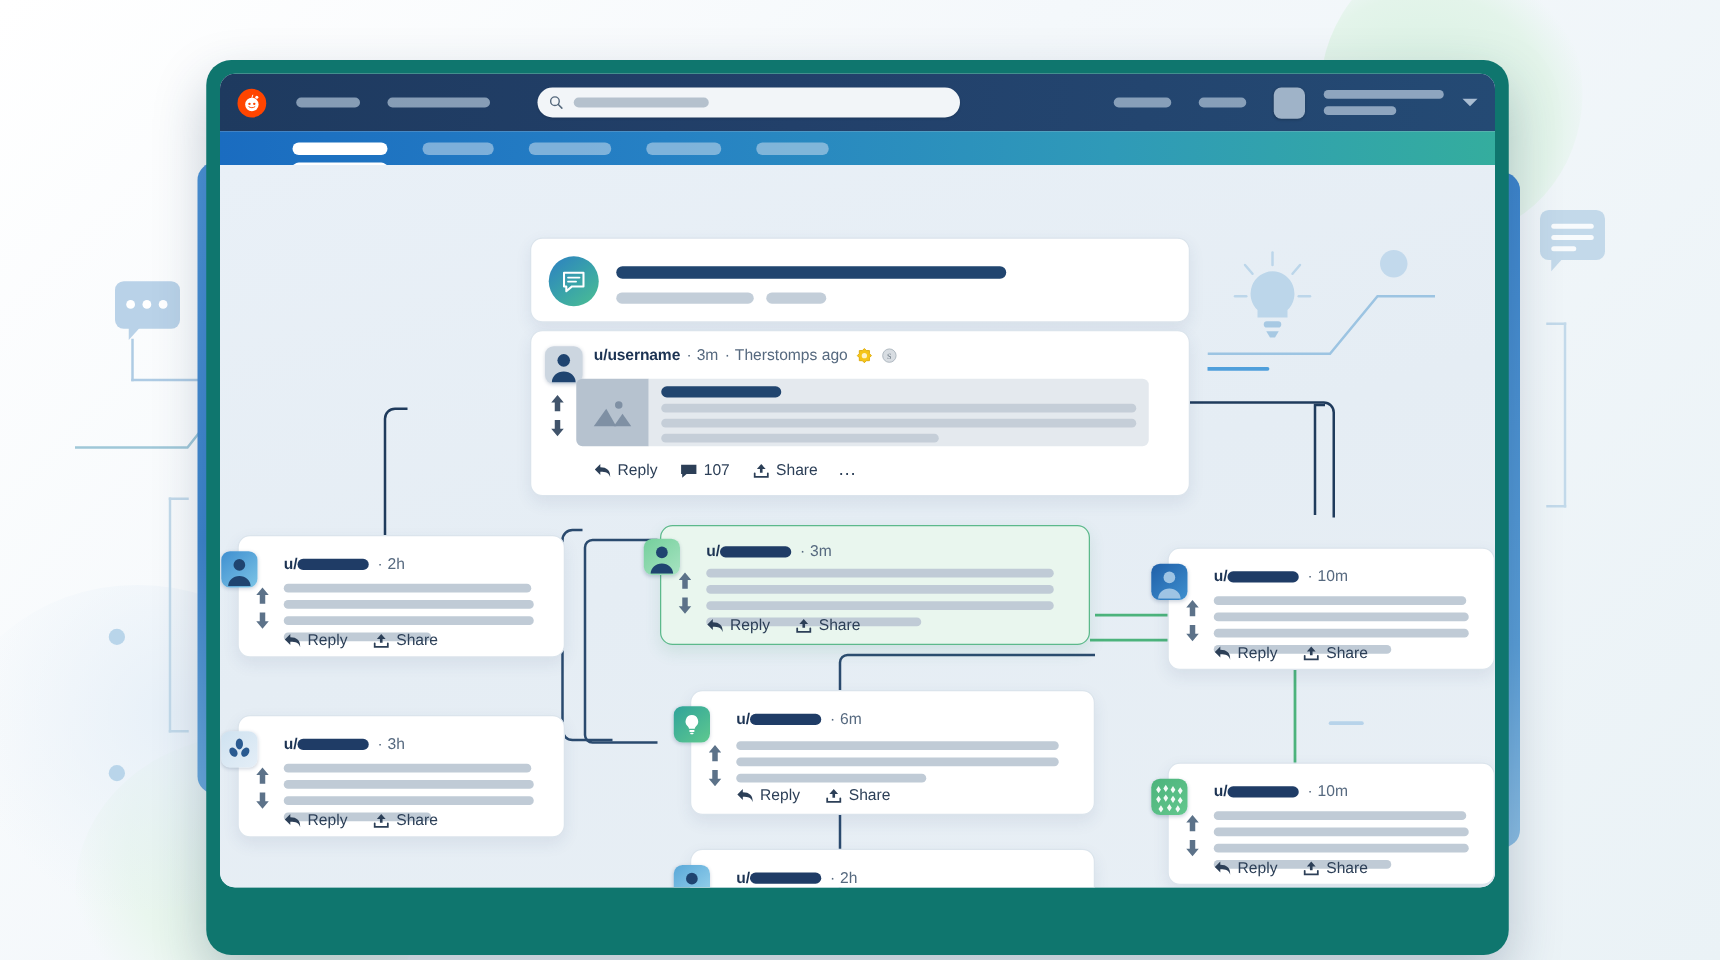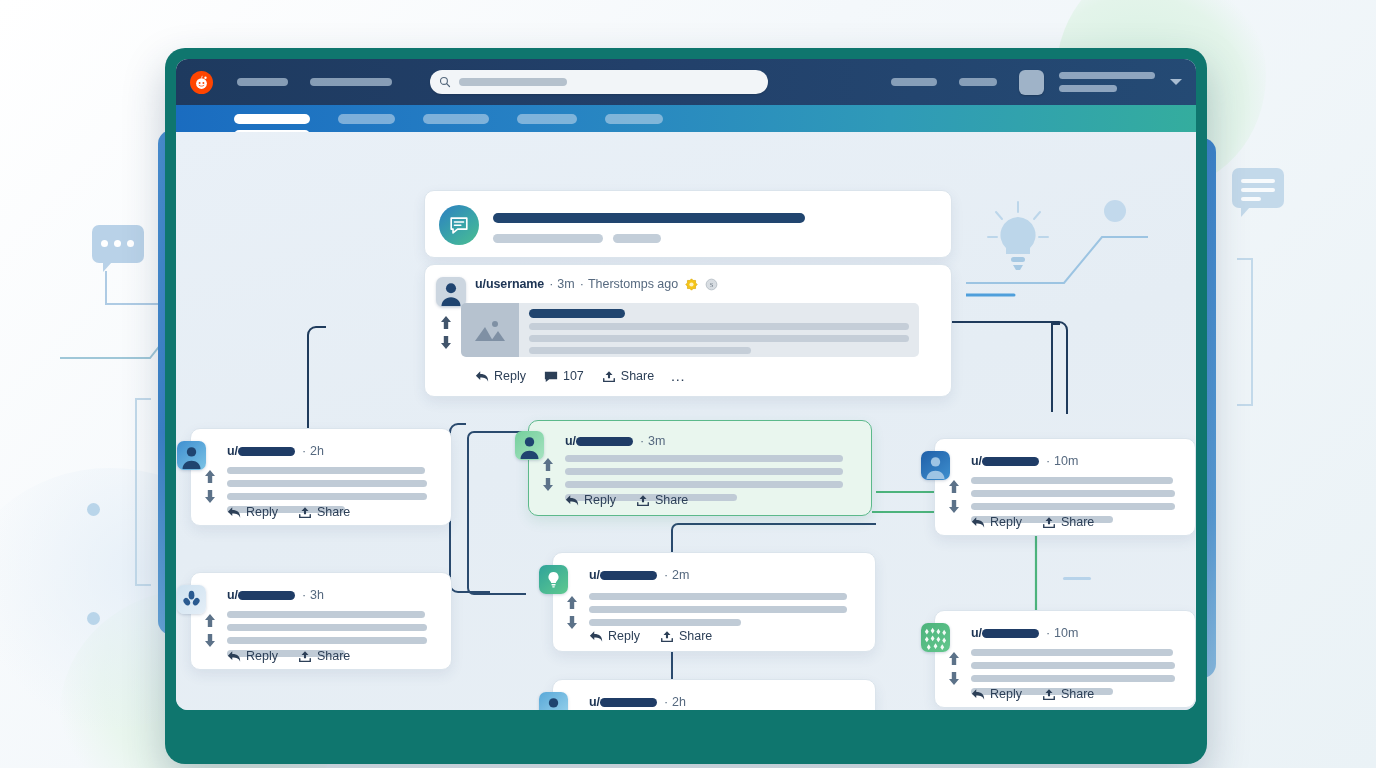--- a/index.html
+++ b/index.html
@@ -575,21 +575,21 @@
           <svg width="19" height="19" viewBox="0 0 24 24">
             <path d="M12 2.6a6.4 6.4 0 0 1 4.2 11.2c-.8.8-1.2 1.6-1.3 2.6H9.1c-.1-1-.5-1.8-1.3-2.6A6.4 6.4 0 0 1 12 2.6z" fill="#fff"></path>
             <rect x="9.3" y="17.6" width="5.4" height="2" rx="1" fill="#fff"></rect>
             <rect x="10.3" y="20.4" width="3.4" height="1.6" rx=".8" fill="#fff"></rect>
           </svg>
         </div>
         <div class="card-head">
           <span class="uprefix">u/</span>
           <span class="name-redact" style="width:57px;"></span>
           <span class="meta-time">·</span>
-          <span class="meta-time" style="margin-left:4px;">2m</span>
+          <span class="meta-time" style="margin-left:4px;">6m</span>
         </div>
         <div class="votes" style="top:42px;">
           <svg class="arrow-ico" viewBox="0 0 14 15">
               <path d="M7 1 L12 7 H9.2 V14 H4.8 V7 H2 Z" fill="#5c7289"></path>
             </svg>
           <svg class="arrow-ico" viewBox="0 0 14 15">
               <path d="M7 14 L12 8 H9.2 V1 H4.8 V8 H2 Z" fill="#5c7289"></path>
             </svg>
         </div>
         <div class="body-lines" style="left:36px; top:40px; gap:6px;">

